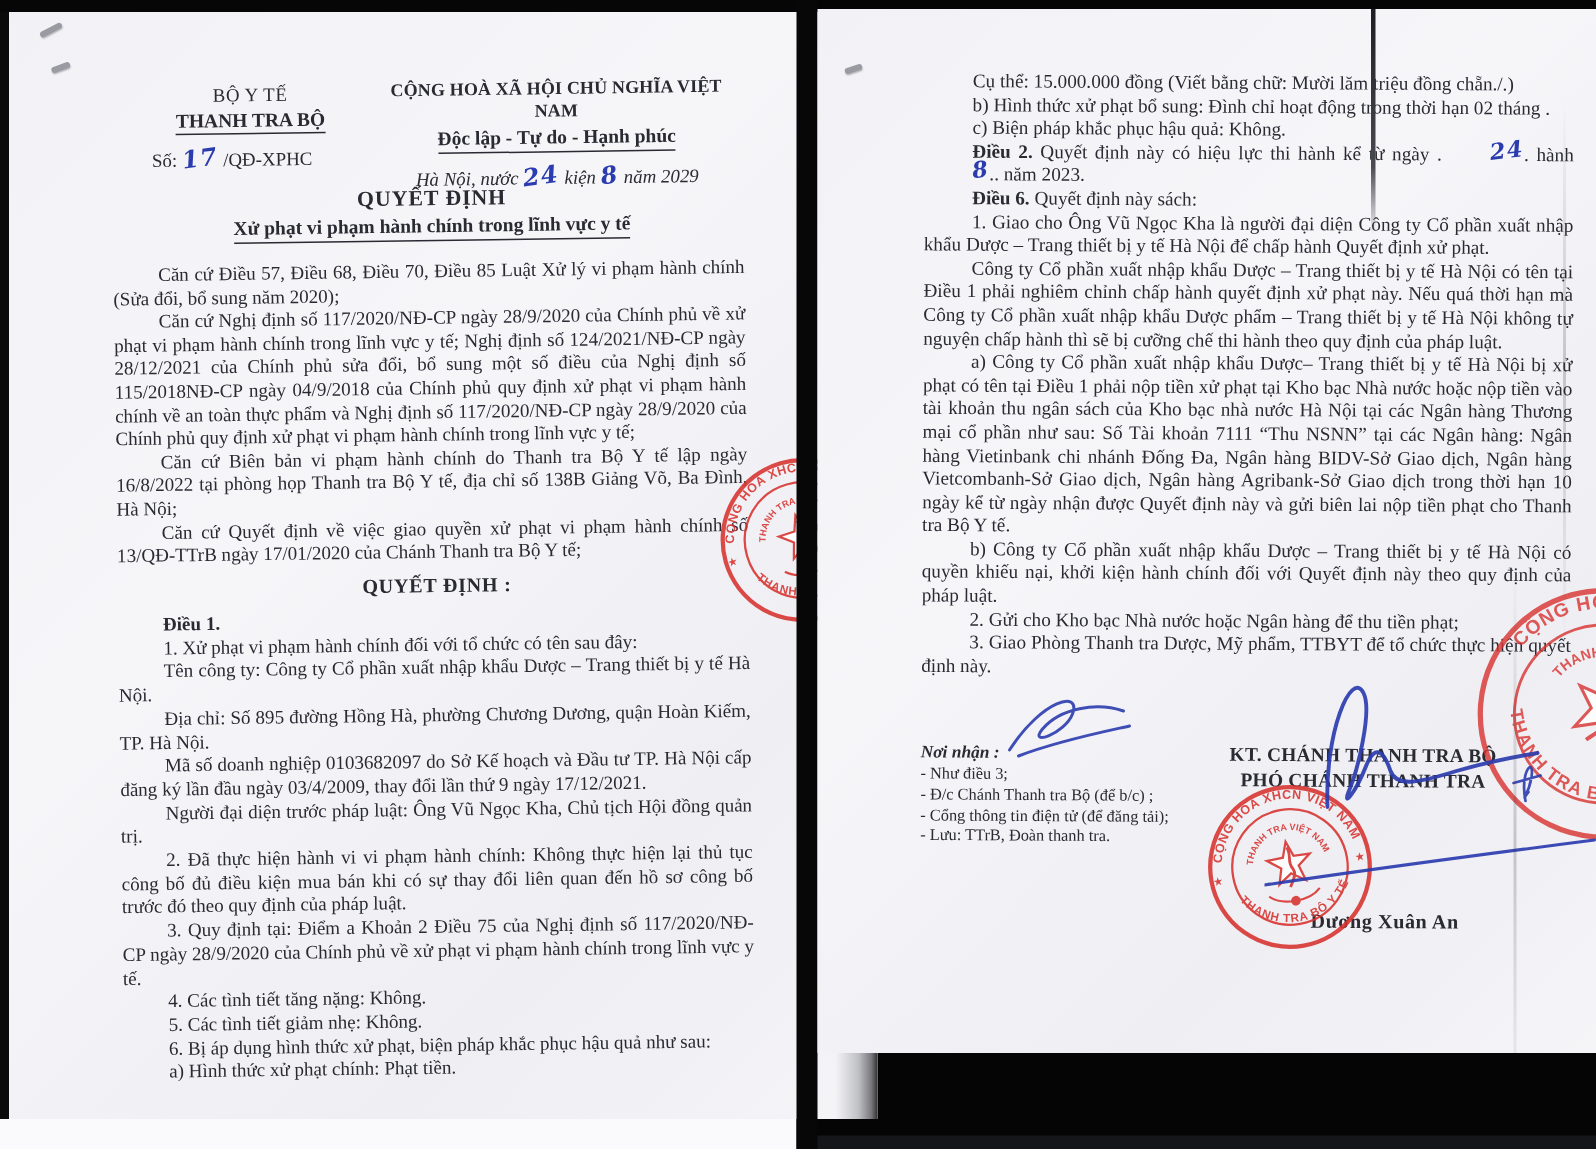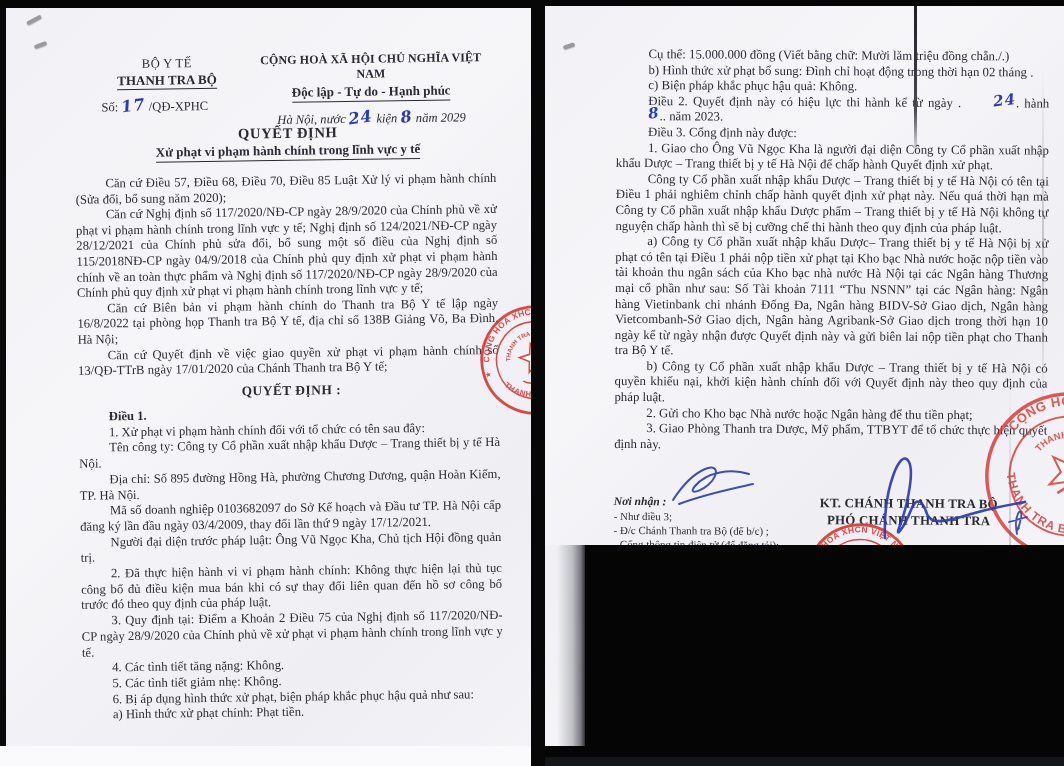--- a/index.html
+++ b/index.html
@@ -8,21 +8,21 @@
   .paper{position:absolute;background:linear-gradient(135deg,#f2f2f6 0%,#f6f6f9 40%,#eeeef3 75%,#f5f5f8 100%);}
   
   .paper1{left:6px;top:8px;width:579px;height:738px;overflow:hidden;}
   .below1{position:absolute;left:0;top:746px;width:531px;height:20px;background:#fafafc;}
   .edge-top{position:absolute;left:0;top:0;width:532px;height:8px;background:#060606;}
   .edge-left{position:absolute;left:0;top:0;width:6px;height:746px;background:#0a0a0a;}
   .p1shadow{position:absolute;right:0;top:0;width:28px;height:100%;
     background:linear-gradient(90deg,rgba(0,0,0,0) 0%,rgba(110,112,120,.40) 55%,rgba(55,55,62,.65) 85%,rgba(15,15,15,.85) 100%);}
   .seam{position:absolute;left:531px;top:0;width:14px;height:766px;background:#070707;}
   
-  .paper2{left:545px;top:6px;width:519px;height:539px;overflow:hidden;}
+  .paper2{left:545px;top:6px;width:519px;height:696px;overflow:hidden;}
   .below2{position:absolute;left:545px;top:757px;width:519px;height:9px;background:#15161a;}
   .tilt1{position:absolute;left:0;top:0;width:100%;height:100%;transform:rotate(-0.8deg);transform-origin:270px 360px;}
   .tilt2{position:absolute;left:0;top:0;width:100%;height:100%;transform:rotate(0.35deg);transform-origin:250px 300px;}
   
   .hdr-left{position:absolute;left:95px;top:47px;width:140px;text-align:center;}
   .org-parent{font-size:12.6px;letter-spacing:.4px;}
   .org-dept{font-size:13px;font-weight:bold;margin-top:1px;}
   .org-dept span{border-bottom:1.4px solid #2a2a33;padding-bottom:1px;}
   .org-num{font-size:12.6px;margin-top:11px;text-align:left;padding-left:4px;}
   .hdr-right{position:absolute;left:243px;top:45px;width:252px;text-align:center;}
@@ -35,21 +35,21 @@
   .doc-sub span{border-bottom:1.3px solid #2a2a33;padding-bottom:2px;}
   .body1{position:absolute;left:72px;top:166px;width:421px;font-size:12.7px;line-height:15.6px;text-align:justify;}
   .body1 p{margin:0;text-indent:30px;}
   .qd-heading{position:absolute;left:60px;top:375px;width:450px;text-align:center;font-size:13.4px;font-weight:bold;letter-spacing:.5px;}
   .art1{position:absolute;left:72px;top:399px;width:421px;font-size:12.7px;line-height:15.7px;text-align:justify;}
   .art1 p{margin:0;text-indent:30px;}
   .art1 .lead{font-weight:bold;}
   
   .body2{position:absolute;left:70px;top:42px;width:433px;font-size:12.8px;line-height:15.6px;text-align:justify;}
   .body2 p{margin:0;text-indent:32px;}
-  .lead{font-weight:normal;}
+  .lead{font-weight:bold;}
   .hw{font-family:"DejaVu Serif",serif;font-style:italic;font-weight:600;color:#2b3cae;
       display:inline-block;font-size:15px;line-height:10px;transform:rotate(-7deg);letter-spacing:1px;}
   .hw.big{font-size:16px;}
   .footer-left{position:absolute;left:70px;top:490px;width:230px;}
   .nhan-h{font-size:11.6px;font-weight:bold;font-style:italic;margin:0 0 2px 0;}
   .nhan-i{font-size:10.9px;line-height:13.8px;margin:0;}
   .signer{position:absolute;left:245px;top:490px;width:240px;text-align:center;}
   .sig-t1{font-size:12.9px;font-weight:bold;letter-spacing:.2px;}
   .sig-t2{font-size:12.9px;font-weight:bold;margin-top:2px;letter-spacing:.2px;}
   .sig-name{position:absolute;left:280px;top:600px;width:200px;text-align:center;font-size:13.4px;font-weight:bold;letter-spacing:.4px;}
@@ -159,22 +159,22 @@
     <div class="tilt2">
       <div class="body2">
         <p>Cụ thể: 15.000.000 đồng (Viết bằng chữ: Mười lăm triệu đồng chẵn./.)</p>
         <p>b) Hình thức xử phạt bổ sung: Đình chỉ hoạt động trong thời hạn 02 tháng .</p>
         <p>c) Biện pháp khắc phục hậu quả: Không.</p>
         <p>
           <span class="lead">Điều 2.</span>
           <span>Quyết định này có hiệu lực thi hành kể từ ngày .</span><span class="hw">24</span><span>. hành </span><span class="hw">8</span><span>.. năm 2023.</span>
         </p>
         <p>
-          <span class="lead">Điều 3.</span>
-          <span>Cổng định này được:</span>
+          <span class="lead">Điều 6.</span>
+          <span>Quyết định này sách:</span>
         </p>
         <p>1. Giao cho Ông Vũ Ngọc Kha là người đại diện Công ty Cổ phần xuất nhập khẩu Dược – Trang thiết bị y tế Hà Nội để chấp hành Quyết định xử phạt.</p>
         <p>Công ty Cổ phần xuất nhập khẩu Dược – Trang thiết bị y tế Hà Nội có tên tại Điều 1 phải nghiêm chỉnh chấp hành quyết định xử phạt này. Nếu quá thời hạn mà Công ty Cổ phần xuất nhập khẩu Dược phẩm – Trang thiết bị y tế Hà Nội không tự nguyện chấp hành thì sẽ bị cưỡng chế thi hành theo quy định của pháp luật.</p>
         <p>a) Công ty Cổ phần xuất nhập khẩu Dược– Trang thiết bị y tế Hà Nội bị xử phạt có tên tại Điều 1 phải nộp tiền xử phạt tại Kho bạc Nhà nước hoặc nộp tiền vào tài khoản thu ngân sách của Kho bạc nhà nước Hà Nội tại các Ngân hàng Thương mại cổ phần như sau: Số Tài khoản 7111 “Thu NSNN” tại các Ngân hàng: Ngân hàng Vietinbank chi nhánh Đống Đa, Ngân hàng BIDV-Sở Giao dịch, Ngân hàng Vietcombanh-Sở Giao dịch, Ngân hàng Agribank-Sở Giao dịch trong thời hạn 10 ngày kể từ ngày nhận được Quyết định này và gửi biên lai nộp tiền phạt cho Thanh tra Bộ Y tế.</p>
         <p>b) Công ty Cổ phần xuất nhập khẩu Dược – Trang thiết bị y tế Hà Nội có quyền khiếu nại, khởi kiện hành chính đối với Quyết định này theo quy định của pháp luật.</p>
         <p>2. Gửi cho Kho bạc Nhà nước hoặc Ngân hàng để thu tiền phạt;</p>
         <p>3. Giao Phòng Thanh tra Dược, Mỹ phẩm, TTBYT để tổ chức thực hiện quyết định này.</p>
       </div>
 
       <div class="footer-left">

